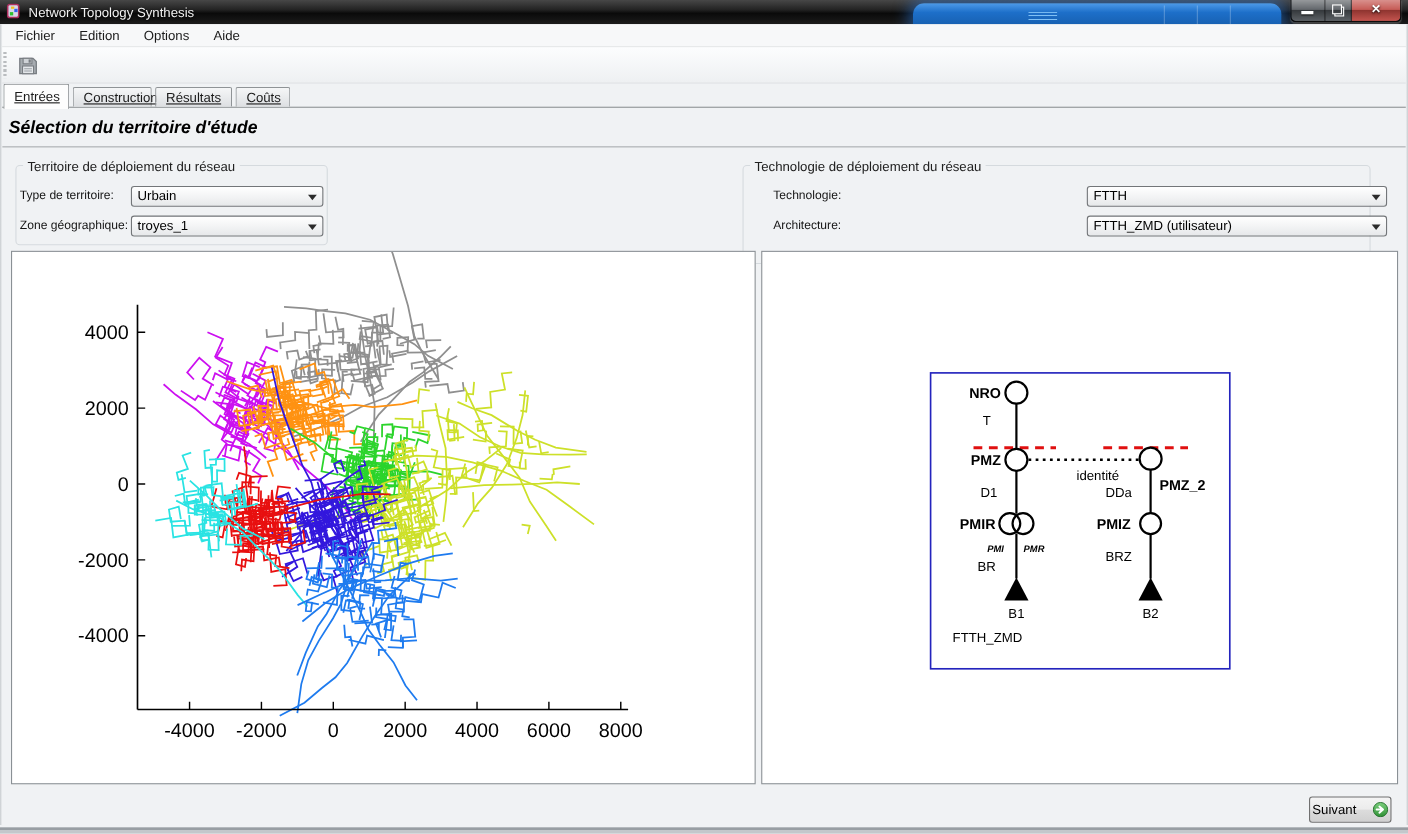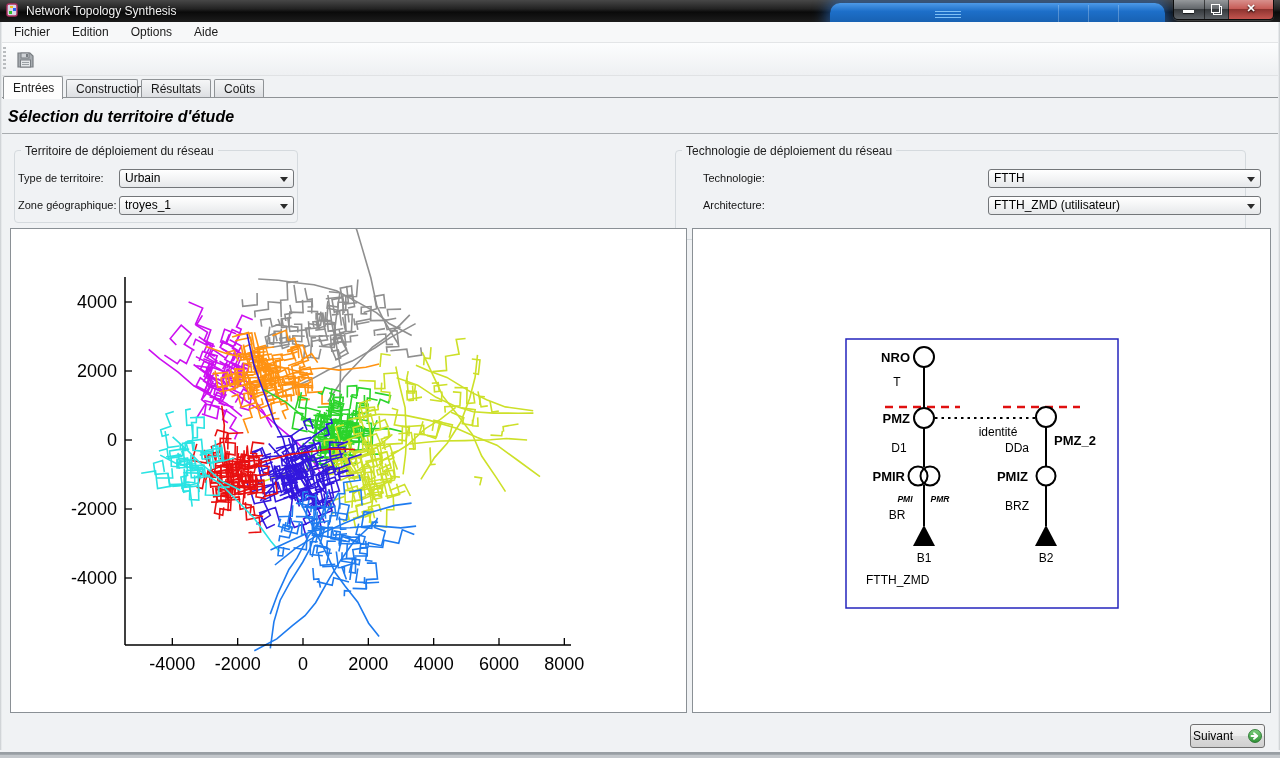--- a/index.html
+++ b/index.html
@@ -46,21 +46,21 @@
     background:linear-gradient(#fcfdfe,#eef0f2);border-bottom:1px solid #e0e2e4;}
   .tb-grip{position:absolute;left:3px;top:4px;width:3px;height:24px;
     background:repeating-linear-gradient(#b9bcbf 0 2px,transparent 2px 4px);}
   .tb-btn{position:absolute;left:12px;top:3px;width:26px;height:26px;display:flex;
     align-items:center;justify-content:center;border-radius:3px;}
   
   .tabstrip{position:absolute;left:0;top:76px;width:1280px;height:22px;}
   .tabline{position:absolute;left:0;top:97px;width:1280px;height:1px;background:#8f9396;}
   .tab{position:absolute;top:3px;height:18px;box-sizing:border-box;border:1px solid #8f9396;border-bottom:none;
     border-radius:2px 2px 0 0;background:linear-gradient(#f5f6f7,#e8eaec 55%,#dddfe2);
-    font-size:12px;color:#1a1a1a;text-align:center;line-height:18px;padding:0 9px;z-index:1;}
+    font-size:12px;color:#1a1a1a;text-align:center;line-height:18px;padding:0 9px;z-index:1;text-decoration:underline;}
   .tab.active{top:0;height:23px;line-height:22px;background:#fdfdfd;z-index:3;}
   
   .page-heading{position:absolute;left:8px;top:108px;font-size:16px;font-weight:bold;
     font-style:italic;color:#000;}
   .heading-rule{position:absolute;left:2px;top:133px;width:1276px;height:1px;background:#a9adb0;}
   .groupbox{position:absolute;border:1px solid #d5dade;border-radius:4px;box-sizing:border-box;}
   .gb-territory{left:14px;top:150px;width:284px;height:73px;}
   .gb-technology{left:675px;top:150px;width:571px;height:90px;}
   .gb-title{position:absolute;left:6px;top:-7px;background:#f0f2f4;padding:0 4px;font-size:12px;color:#202020;white-space:nowrap;}
   .field-label{position:absolute;font-size:11px;color:#141414;}

